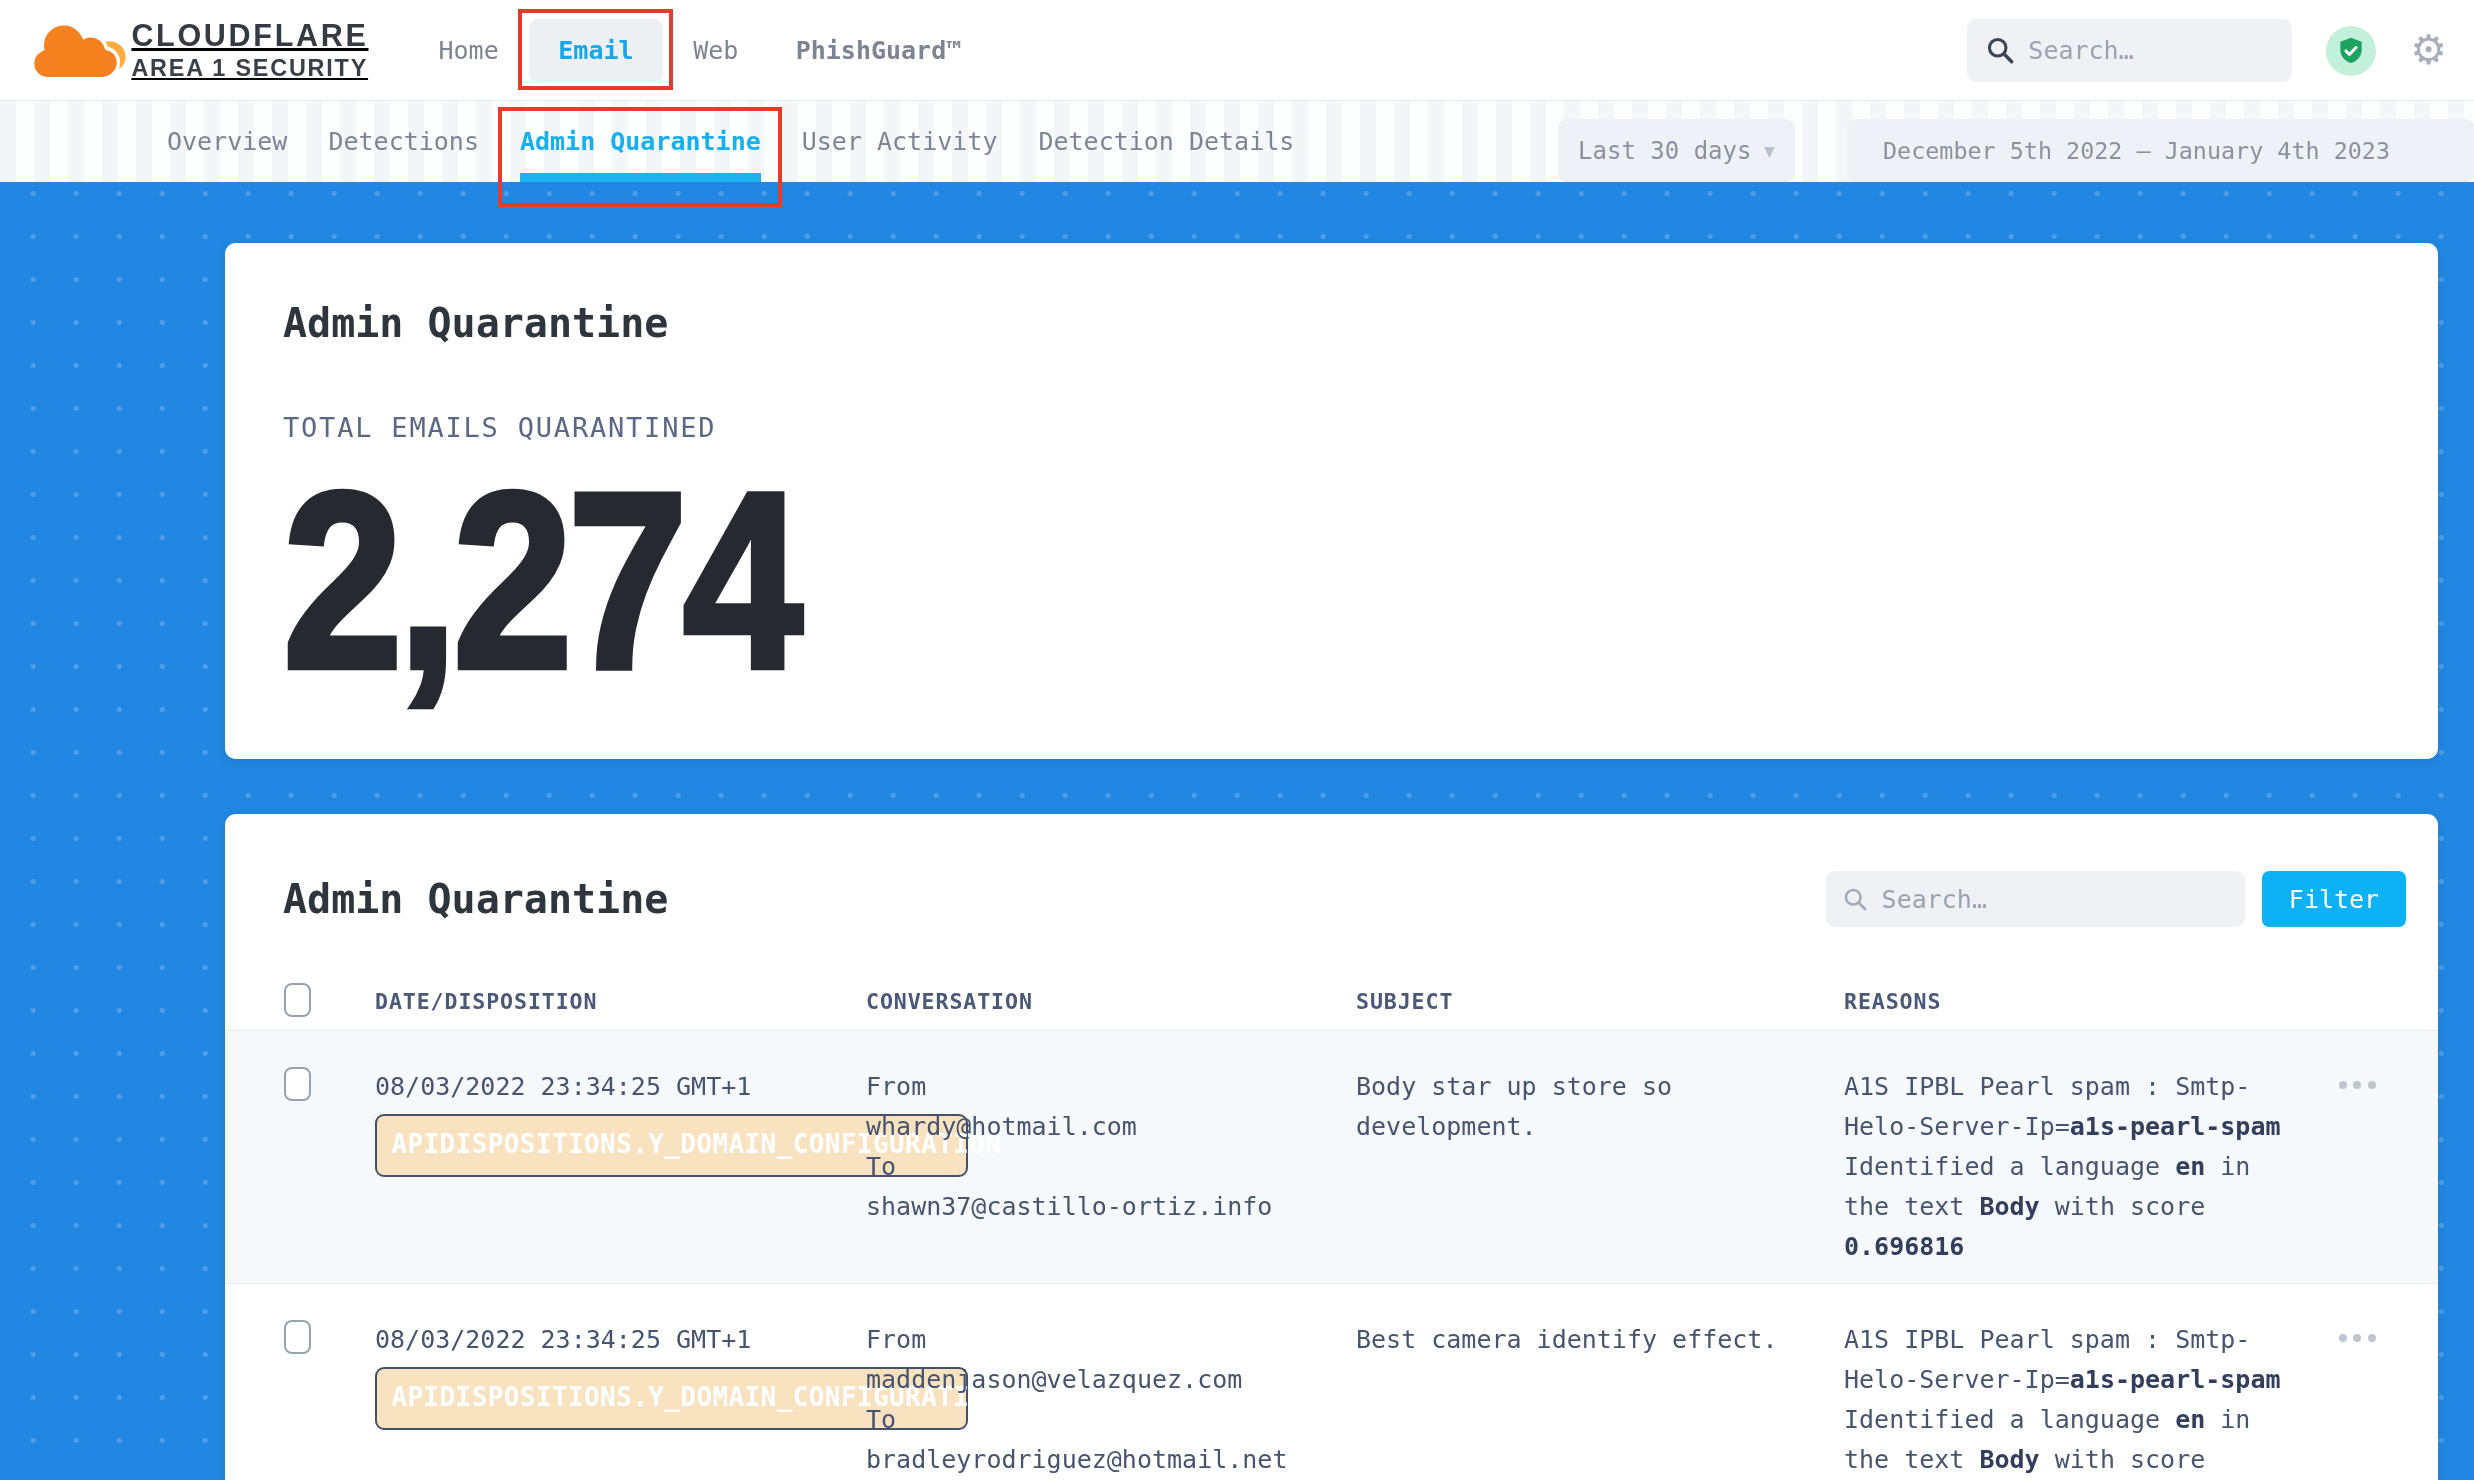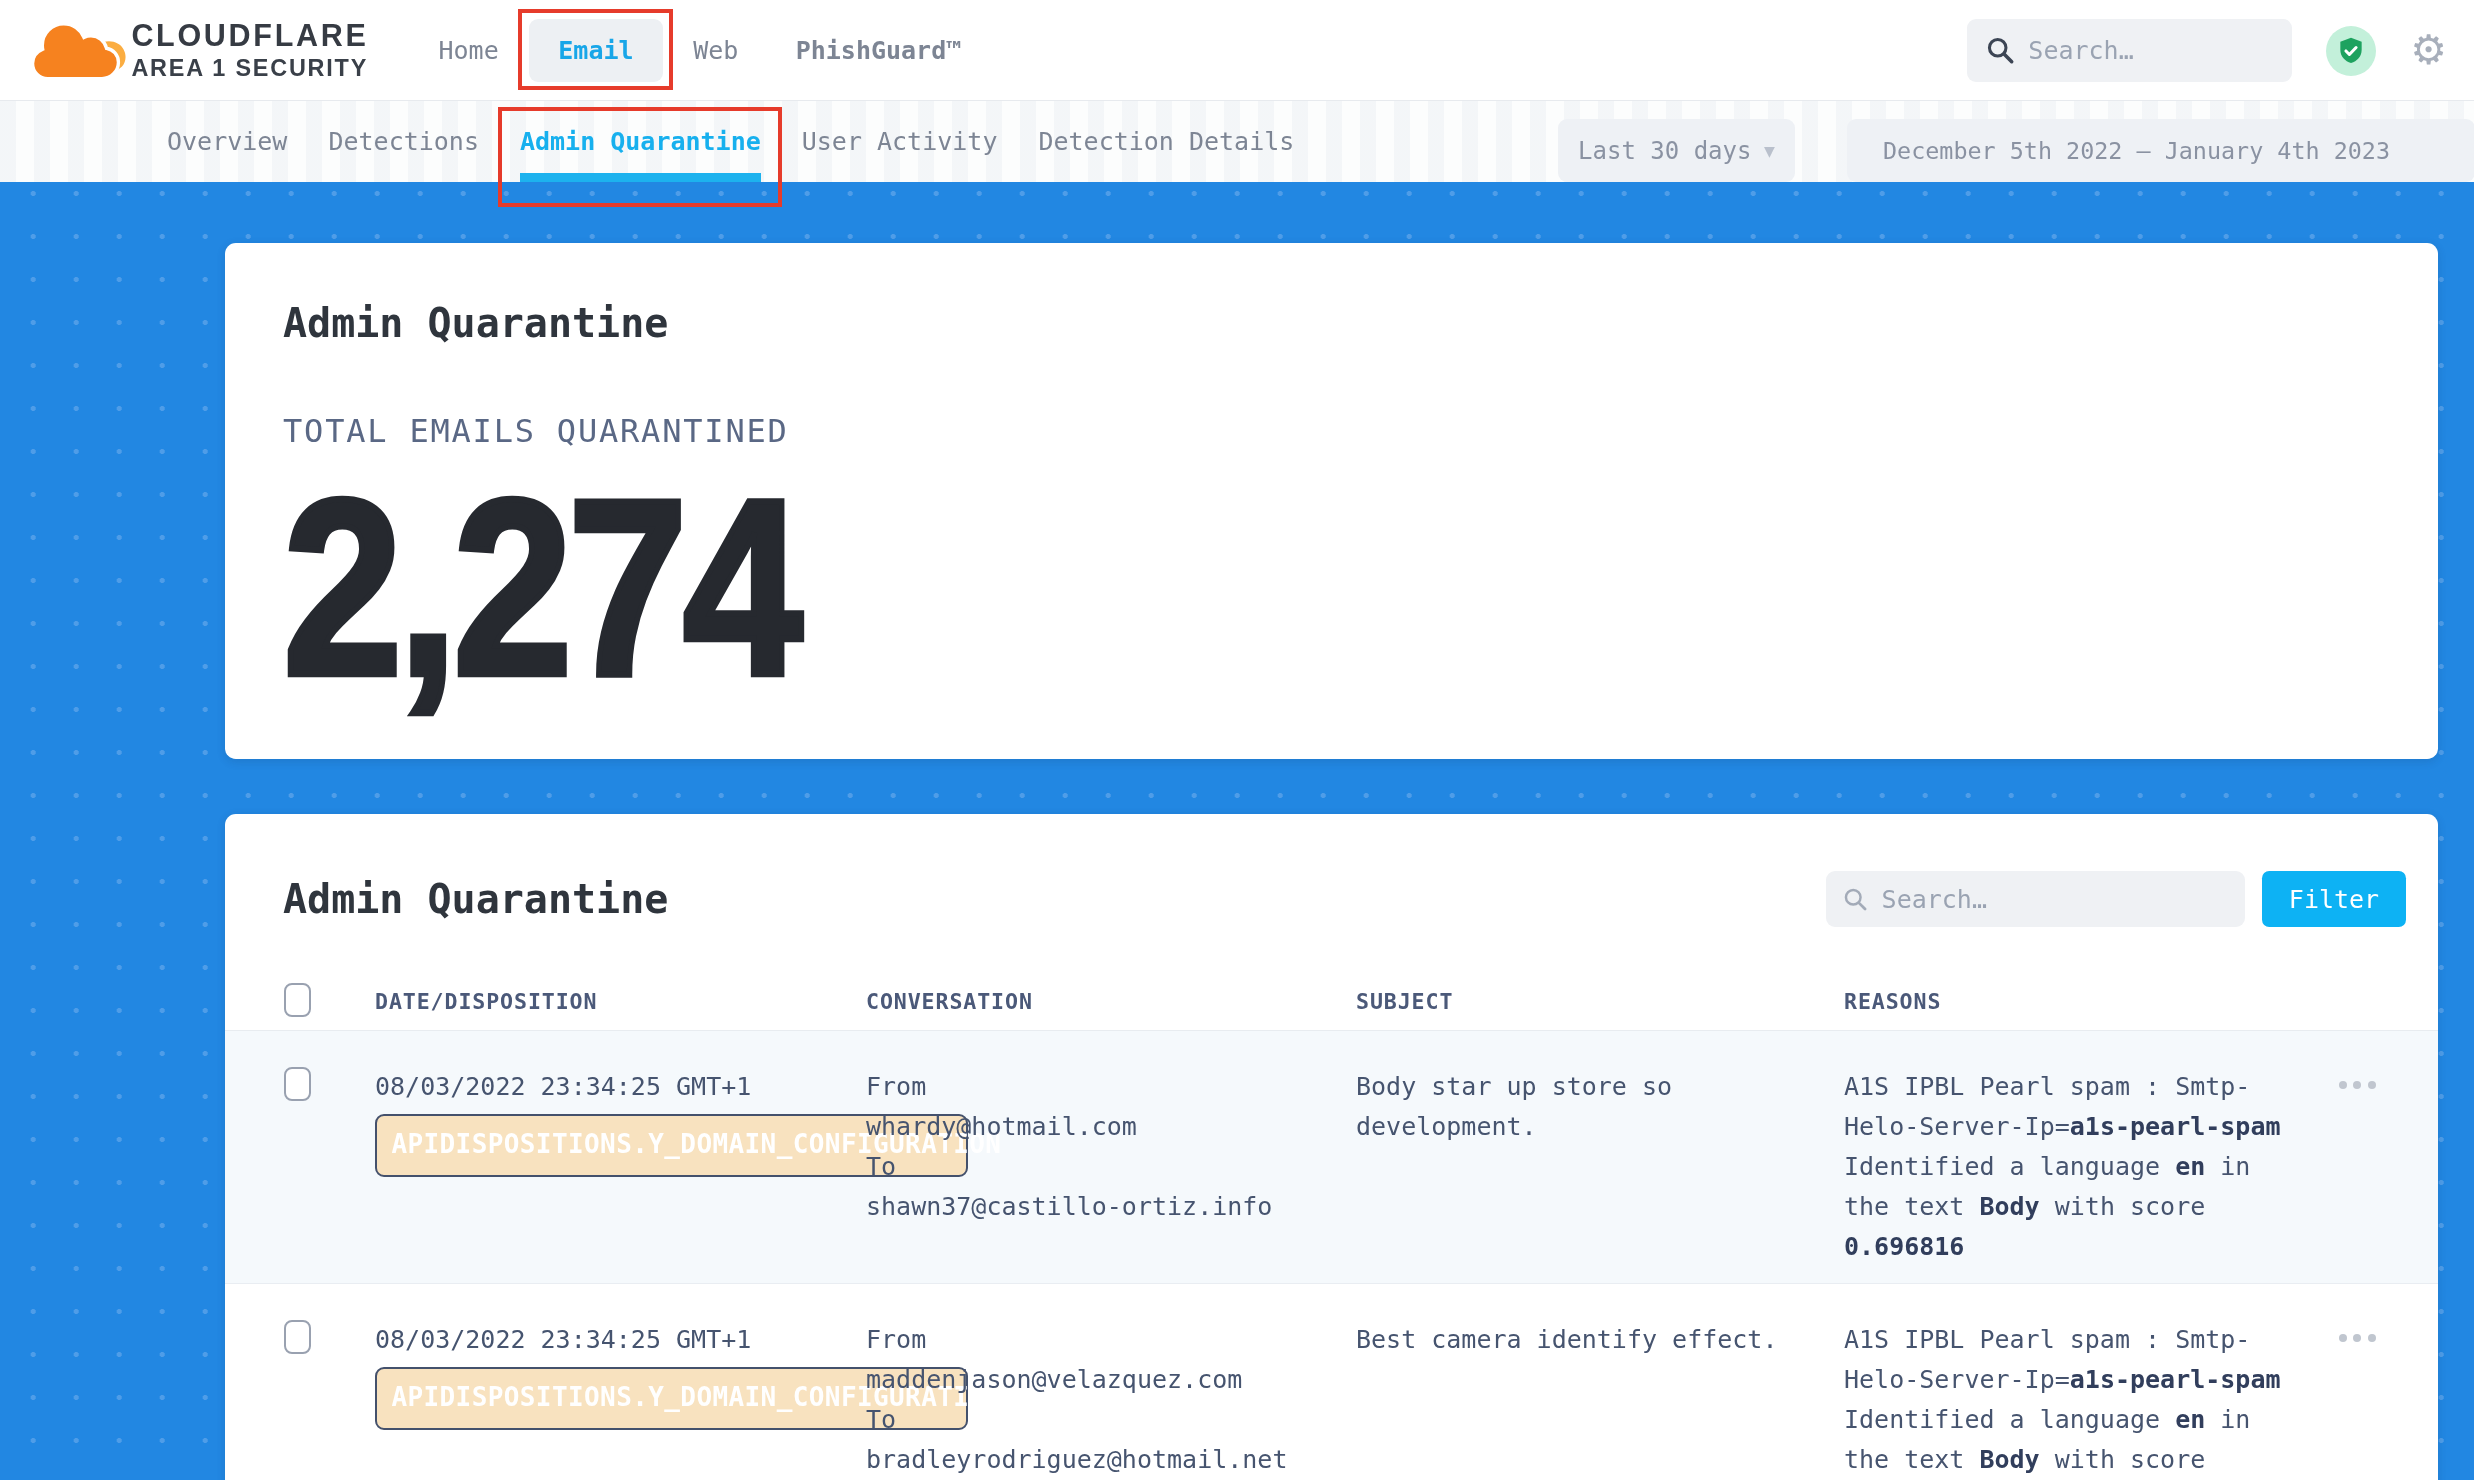--- a/index.html
+++ b/index.html
@@ -4,21 +4,21 @@
 <style>
   * { margin:0; padding:0; box-sizing:border-box; }
   html,body { width:2475px; height:1480px; overflow:hidden; background:#2287e2;
     font-family:"DejaVu Sans Mono","Liberation Mono",monospace; }
 
   
   .topnav { position:relative; width:2475px; height:101px; background:#ffffff;
     border-bottom:1.8px solid #e7eaee; display:flex; align-items:center; z-index:10; }
   .brand { display:flex; align-items:center; margin-left:25px; }
   .cloud-icon { width:101px; height:74px; }
-  .brand-text { margin-left:5.4px; font-family:"Liberation Sans",sans-serif; }
+  .brand-text { margin-left:5.4px; font-family:"Liberation Sans",sans-serif;text-decoration:underline; }
   .brand-name { font-size:30.5px; font-weight:700; letter-spacing:2.7px; color:#363b43; }
   .brand-sub { font-size:23.4px; font-weight:700; letter-spacing:1.8px; color:#3a4049; margin-top:1.8px; }
 
   .top-tabs { display:flex; align-items:center; margin-left:70px; gap:23.4px; }
   .top-tab { font-size:25px; color:#7d8594; cursor:pointer; text-decoration:none; }
   .pill-wrap { position:relative; display:inline-block; margin:0 7.2px; }
   .pill { display:inline-block; background:#edf0f3; border-radius:9px; height:63px;
     line-height:63px; padding:0 29px; color:#18a6e8; font-weight:bold; }
   .red-box { position:absolute; left:-10.8px; right:-10.8px; top:-10px; bottom:-8px;
     border:4.5px solid #e63b2b; pointer-events:none; z-index:5; }
@@ -57,21 +57,21 @@
   
   .content { position:relative; width:2475px; height:1299px; background:#2287e2;
     background-image:radial-gradient(circle 2.3px, #4f9de8 99%, transparent 100%);
     background-size:43px 43px; background-position:11.7px 33px; }
   .card { position:absolute; left:225px; width:2213px; background:#ffffff; border-radius:10.8px;
     box-shadow:0 2.7px 9px rgba(20,50,90,0.15); }
   .card-title { font-size:40px; font-weight:bold; color:#2f353d; }
 
   
   .summary-card { top:61px; height:516px; padding:57px 0 0 58px; }
-  .metric-label { margin-top:66px; font-size:32px; letter-spacing:1.8px; color:#5a6885; }
+  .metric-label { margin-top:66px; font-size:27px; letter-spacing:1.8px; color:#5a6885; }
   .metric-value { margin-top:25px; font-family:"Liberation Sans",sans-serif; font-weight:900;
     font-size:250px; line-height:0.9; color:#26292f; letter-spacing:-5.4px;
     -webkit-text-stroke:6.3px #26292f; transform:scaleX(0.86); transform-origin:left top; }
 
   
   .table-card { top:632px; height:710px; padding-top:57px; }
   .table-card-head { display:flex; align-items:center; padding:0 32px 0 58px; }
   .tc-search { margin-left:auto; width:419px; height:56px; background:#eff1f4; border-radius:9px;
     display:flex; align-items:center; padding:0 16px; gap:12.6px; }
   .tc-search input { border:none; background:transparent; outline:none; width:323px;

